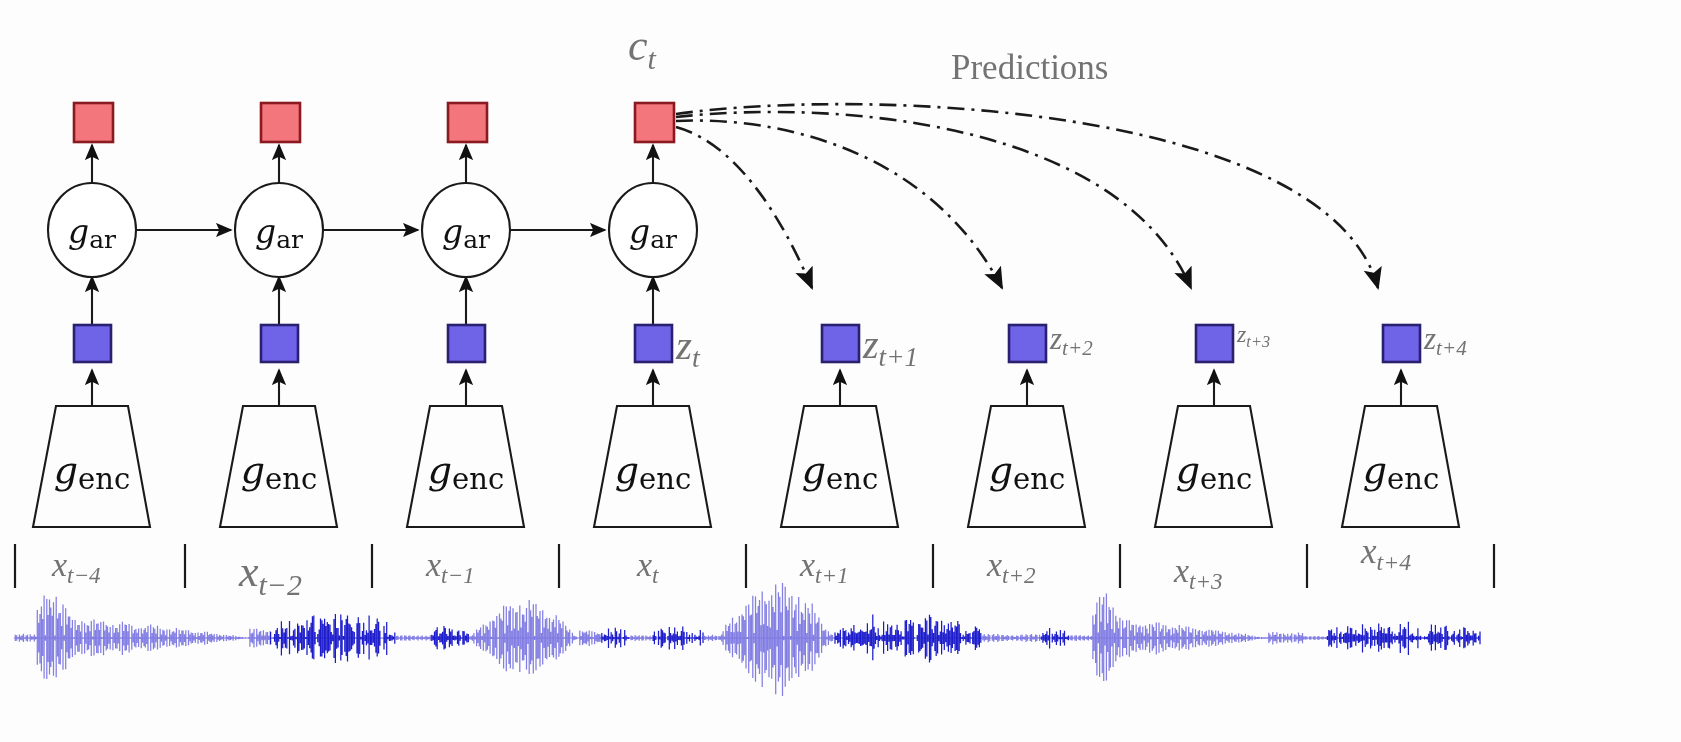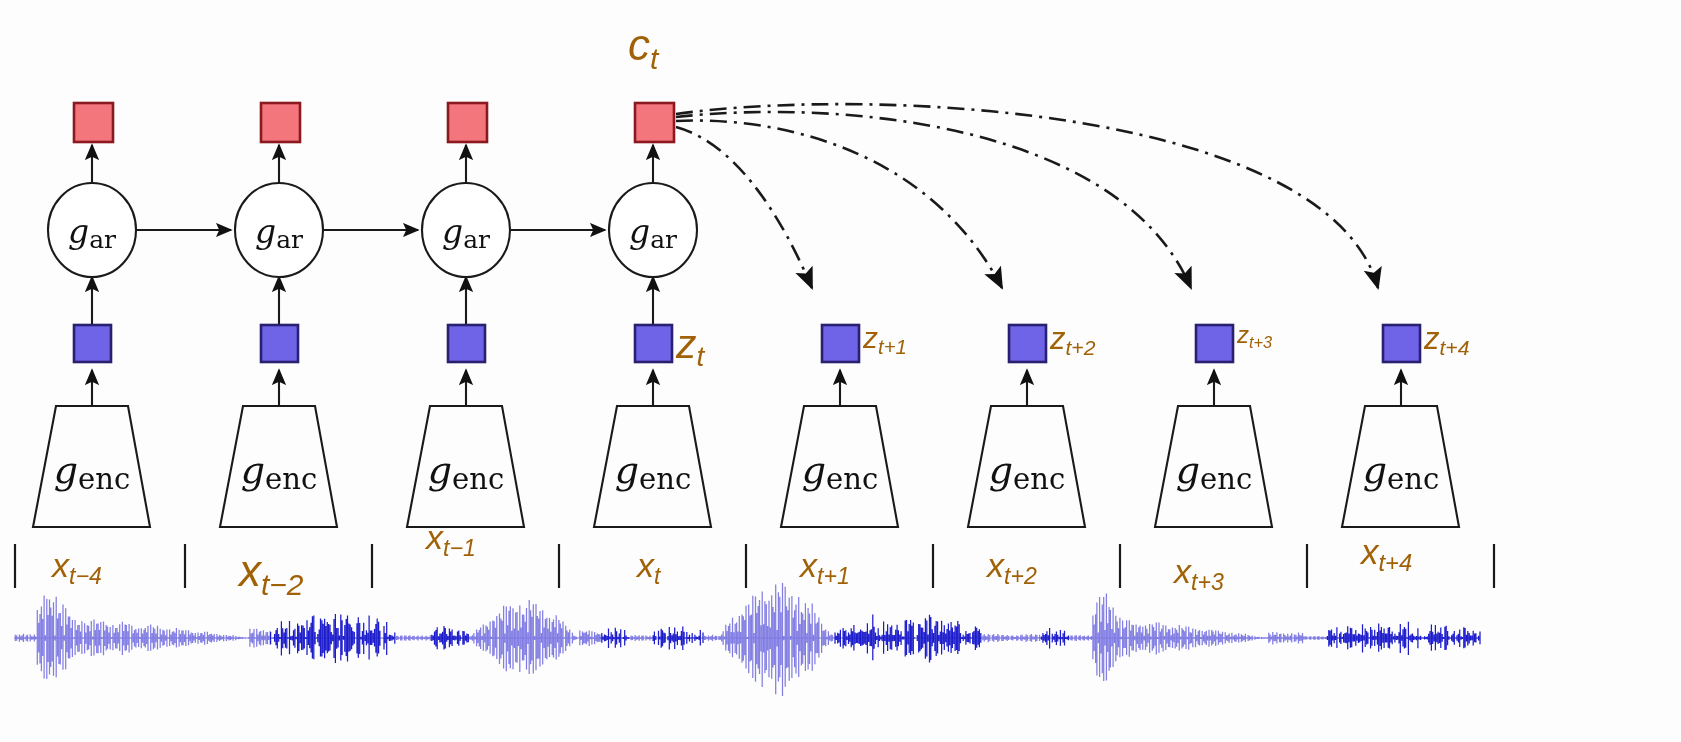--- a/index.html
+++ b/index.html
@@ -1,21 +1,21 @@
 <!DOCTYPE html>
 <html><head>
 <meta charset="utf-8">
 <style>
   html,body{margin:0;padding:0;background:#ffffff;}
   body{width:1681px;height:742px;overflow:hidden;font-family:"Liberation Serif",serif;}
   #stage{position:relative;width:1681px;height:742px;background:#fdfdfd;}
   svg.layer{position:absolute;left:0;top:0;width:1681px;height:742px;}
   .mathtxt{font-family:"DejaVu Serif","Liberation Serif",serif;font-style:italic;fill:#111;}
   .upr{font-style:normal;}
-  .lbl{position:absolute;font-family:Liberation Sans, sans-serif;color:#a16207;white-space:nowrap;}
+  .lbl{position:absolute;font-family:Liberation Serif, serif;color:#737373;white-space:nowrap;}
   .it{font-style:italic;}
   sub.sb{font-style:italic;font-size:.68em;vertical-align:-0.30em;letter-spacing:0;}
 </style>
 </head>
 <body>
 
 <div id="stage">
 
   <svg class="layer" viewBox="0 0 1681 742">
     <defs>
@@ -159,44 +159,45 @@
           <path d="M1304.1,638.1L1304.1,637.9M1305.4,636.3L1305.4,639.6M1306.8,636.4L1306.8,639.5M1308.1,637.9L1308.1,638.1M1309.5,639.6L1309.5,636.5M1310.8,639.8L1310.8,636.3M1312.2,638.1L1312.2,637.9M1313.5,636.4L1313.5,639.5M1314.9,636.0L1314.9,639.9M1316.2,637.8L1316.2,638.2M1317.6,639.5L1317.6,636.6M1318.9,640.0L1318.9,636.1M1320.3,638.4L1320.3,637.6M1321.6,636.7L1321.6,639.3M1323.0,636.4L1323.0,639.5M1324.3,637.4L1324.3,638.6M1325.7,639.0L1325.7,637.0" stroke="#7b77e2" stroke-width="1.25" fill="none" opacity="0.95"></path>
           <path d="M1326.1,638.3L1326.1,637.7M1327.4,640.1L1327.4,636.0M1328.8,646.4L1328.8,630.0M1330.1,630.8L1330.1,644.8M1331.5,646.8L1331.5,629.6M1332.8,635.4L1332.8,640.5M1334.2,643.3L1334.2,632.9M1335.5,635.8L1335.5,640.1M1336.9,627.3L1336.9,648.1M1338.2,637.8L1338.2,638.2M1339.6,642.6L1339.6,633.6M1340.9,631.7L1340.9,644.0M1342.3,636.8L1342.3,639.1M1343.6,642.4L1343.6,633.9M1345.0,633.1L1345.0,642.7M1346.3,632.4L1346.3,643.3M1347.7,626.2L1347.7,649.2M1349.0,633.4L1349.0,642.3M1350.4,627.8L1350.4,647.7M1351.7,628.3L1351.7,647.2M1353.1,634.3L1353.1,641.5M1354.4,634.3L1354.4,641.5M1355.8,629.9L1355.8,645.7M1357.1,640.8L1357.1,635.4M1358.5,642.9L1358.5,633.4M1359.8,642.2L1359.8,634.0M1361.2,634.9L1361.2,640.9M1362.5,652.5L1362.5,624.3M1363.9,635.3L1363.9,640.6M1365.2,628.6L1365.2,646.9M1366.6,631.0L1366.6,644.6M1367.9,643.7L1367.9,632.5M1369.3,638.6L1369.3,637.4M1370.6,626.9L1370.6,648.5M1372.0,629.8L1372.0,645.8M1373.3,635.8L1373.3,640.1M1374.7,629.7L1374.7,645.9M1376.0,636.1L1376.0,639.8M1377.4,644.4L1377.4,632.0M1378.7,623.6L1378.7,651.7M1380.1,646.0L1380.1,630.4M1381.4,649.6L1381.4,627.0M1382.8,633.0L1382.8,642.7M1384.1,647.9L1384.1,628.6M1385.5,642.6L1385.5,633.6M1386.8,633.4L1386.8,642.4M1388.2,627.8L1388.2,647.7M1389.5,626.9L1389.5,648.6M1390.9,642.4L1390.9,633.9M1392.2,631.4L1392.2,644.3M1393.6,636.3L1393.6,639.6M1394.9,642.5L1394.9,633.7M1396.3,635.8L1396.3,640.0M1397.6,636.1L1397.6,639.8M1399.0,632.3L1399.0,643.4M1400.3,652.9L1400.3,623.9M1401.7,640.8L1401.7,635.3M1403.0,629.2L1403.0,646.4M1404.4,626.9L1404.4,648.5M1405.7,647.7L1405.7,628.8M1407.1,638.7L1407.1,637.3M1408.4,655.1L1408.4,621.7M1409.8,635.6L1409.8,640.3M1411.1,641.9L1411.1,634.3M1412.5,642.6L1412.5,633.6M1413.8,635.8L1413.8,640.1M1415.2,639.4L1415.2,636.7M1416.5,640.2L1416.5,635.9M1417.9,648.2L1417.9,628.3M1419.2,636.4L1419.2,639.6M1420.6,635.8L1420.6,640.1M1421.9,637.6L1421.9,638.4M1423.3,637.5L1423.3,638.5M1424.6,636.3L1424.6,639.6M1426.0,638.9L1426.0,637.1M1427.3,639.6L1427.3,636.5M1428.7,642.5L1428.7,633.8M1430.0,631.0L1430.0,644.7M1431.4,624.6L1431.4,650.7M1432.7,631.8L1432.7,643.9M1434.1,641.6L1434.1,634.5M1435.4,625.0L1435.4,650.3M1436.8,633.5L1436.8,642.3M1438.1,631.8L1438.1,643.9M1439.5,632.7L1439.5,643.1M1440.8,627.5L1440.8,648.0M1442.2,634.0L1442.2,641.8M1443.5,639.0L1443.5,637.0M1444.9,649.9L1444.9,626.7M1446.2,625.7L1446.2,649.7M1447.6,645.3L1447.6,631.0M1448.9,639.8L1448.9,636.3M1450.3,637.5L1450.3,638.4M1451.6,640.8L1451.6,635.3M1453.0,633.8L1453.0,642.0M1454.3,630.9L1454.3,644.7M1455.7,637.4L1455.7,638.5M1457.0,635.2L1457.0,640.7M1458.4,642.4L1458.4,633.8M1459.7,647.1L1459.7,629.4M1461.1,639.8L1461.1,636.2M1462.4,637.1L1462.4,638.9M1463.8,627.2L1463.8,648.3M1465.1,627.9L1465.1,647.6M1466.5,641.5L1466.5,634.7M1467.8,645.4L1467.8,630.9M1469.2,643.4L1469.2,632.9M1470.5,635.5L1470.5,640.4M1471.9,635.5L1471.9,640.3M1473.2,645.5L1473.2,630.8M1474.6,633.4L1474.6,642.3M1475.9,633.2L1475.9,642.6M1477.3,637.5L1477.3,638.5M1478.6,640.4L1478.6,635.7M1480.0,631.5L1480.0,644.2" stroke="#1c1ccc" stroke-width="1.25" fill="none" opacity="1"></path>
         </g>
     </g>
   </svg>
 
   <div class="lbl" style="left:628px; top:20px; font-size:44px;">
     <span class="it">c</span><sub class="sb">t</sub>
   </div>
 
+  <div class="lbl" style="left:951px; top:48px; font-size:35px;">Predictions</div>
 
   <div class="lbl" style="left:676px; top:321px; font-size:41px;">
     <span class="it">z</span><sub class="sb">t</sub>
   </div>
-  <div class="lbl" style="left:863px; top:321px; font-size:30px;">
+  <div class="lbl" style="left:863px; top:321px; font-size:40px;">
     <span class="it">z</span><sub class="sb">t+1</sub>
   </div>
   <div class="lbl" style="left:1050px; top:321px; font-size:31px;">
     <span class="it">z</span><sub class="sb">t+2</sub>
   </div>
   <div class="lbl" style="left:1237px; top:321px; font-size:24px;">
     <span class="it">z</span><sub class="sb">t+3</sub>
   </div>
   <div class="lbl" style="left:1424px; top:321px; font-size:31px;">
     <span class="it">z</span><sub class="sb">t+4</sub>
   </div>
 
   <div class="lbl" style="left:52px; top:546px; font-size:34px;">
     <span class="it">x</span><sub class="sb">t−4</sub>
   </div>
   <div class="lbl" style="left:239px; top:546px; font-size:44px;">
     <span class="it">x</span><sub class="sb">t−2</sub>
   </div>
-  <div class="lbl" style="left:426px; top:518px; font-size:34px;text-align:right;">
+  <div class="lbl" style="left:426px; top:546px; font-size:34px;text-align:right;">
     <span class="it">x</span><sub class="sb">t−1</sub>
   </div>
   <div class="lbl" style="left:637px; top:546px; font-size:34px;">
     <span class="it">x</span><sub class="sb">t</sub>
   </div>
   <div class="lbl" style="left:800px; top:546px; font-size:34px;text-align:right;">
     <span class="it">x</span><sub class="sb">t+1</sub>
   </div>
   <div class="lbl" style="left:987px; top:546px; font-size:34px;">
     <span class="it">x</span><sub class="sb">t+2</sub>

